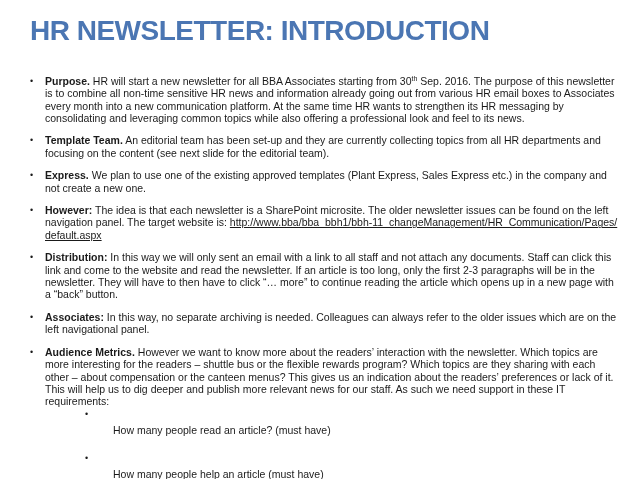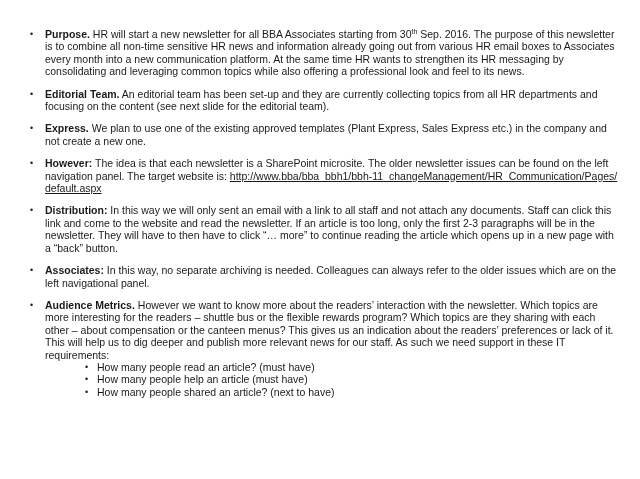--- a/index.html
+++ b/index.html
@@ -61,42 +61,43 @@
     margin: 0 0 0 40px;
   }
   .sub-row {
     display: flex;
     align-items: flex-start;
   }
   .sub-row .marker {
     flex: 0 0 12px;
   }
   .sub-text {
-    margin: 0;
+    margin: 16px;
     flex: 1 1 auto;
     font-size: 10.5px;
     line-height: 12.4px;
   }
 </style>
 </head>
 <body>
 
 <div class="slide">
 
+  <h1 class="slide-title">HR NEWSLETTER: INTRODUCTION</h1>
 
   <div class="body-area">
 
     <div class="bullet-row">
       <span class="marker">•</span>
       <p class="bullet-text"><b>Purpose.</b><span> HR will start a new newsletter for all BBA Associates starting from 30</span><sup>th</sup><span> Sep. 2016. The purpose of this newsletter is to combine all non-time sensitive HR news and information already going out from various HR email boxes to Associates every month into a new communication platform. At the same time HR wants to strengthen its HR messaging by consolidating and leveraging common topics while also offering a professional look and feel to its news.</span></p>
     </div>
 
     <div class="bullet-row">
       <span class="marker">•</span>
-      <p class="bullet-text"><b>Editorial Team.</b><span> An editorial team has been set-up and they are currently collecting topics from all HR departments and focusing on the content (see next slide for the editorial team).</span></p>
+      <p class="bullet-text"><b>Template Team.</b><span> An editorial team has been set-up and they are currently collecting topics from all HR departments and focusing on the content (see next slide for the editorial team).</span></p>
     </div>
 
     <div class="bullet-row">
       <span class="marker">•</span>
       <p class="bullet-text"><b>Express.</b><span> We plan to use one of the existing approved templates (Plant Express, Sales Express etc.) in the company and not create a new one.</span></p>
     </div>
 
     <div class="bullet-row">
       <span class="marker">•</span>
       <p class="bullet-text"><b>However:</b><span> The idea is that each newsletter is a SharePoint microsite. The older newsletter issues can be found on the left navigation panel. The target website is: </span><a class="doc-link" href="#">http://www.bba/bba_bbh1/bbh-11_changeManagement/HR_Communication/Pages/default.aspx</a></p>

